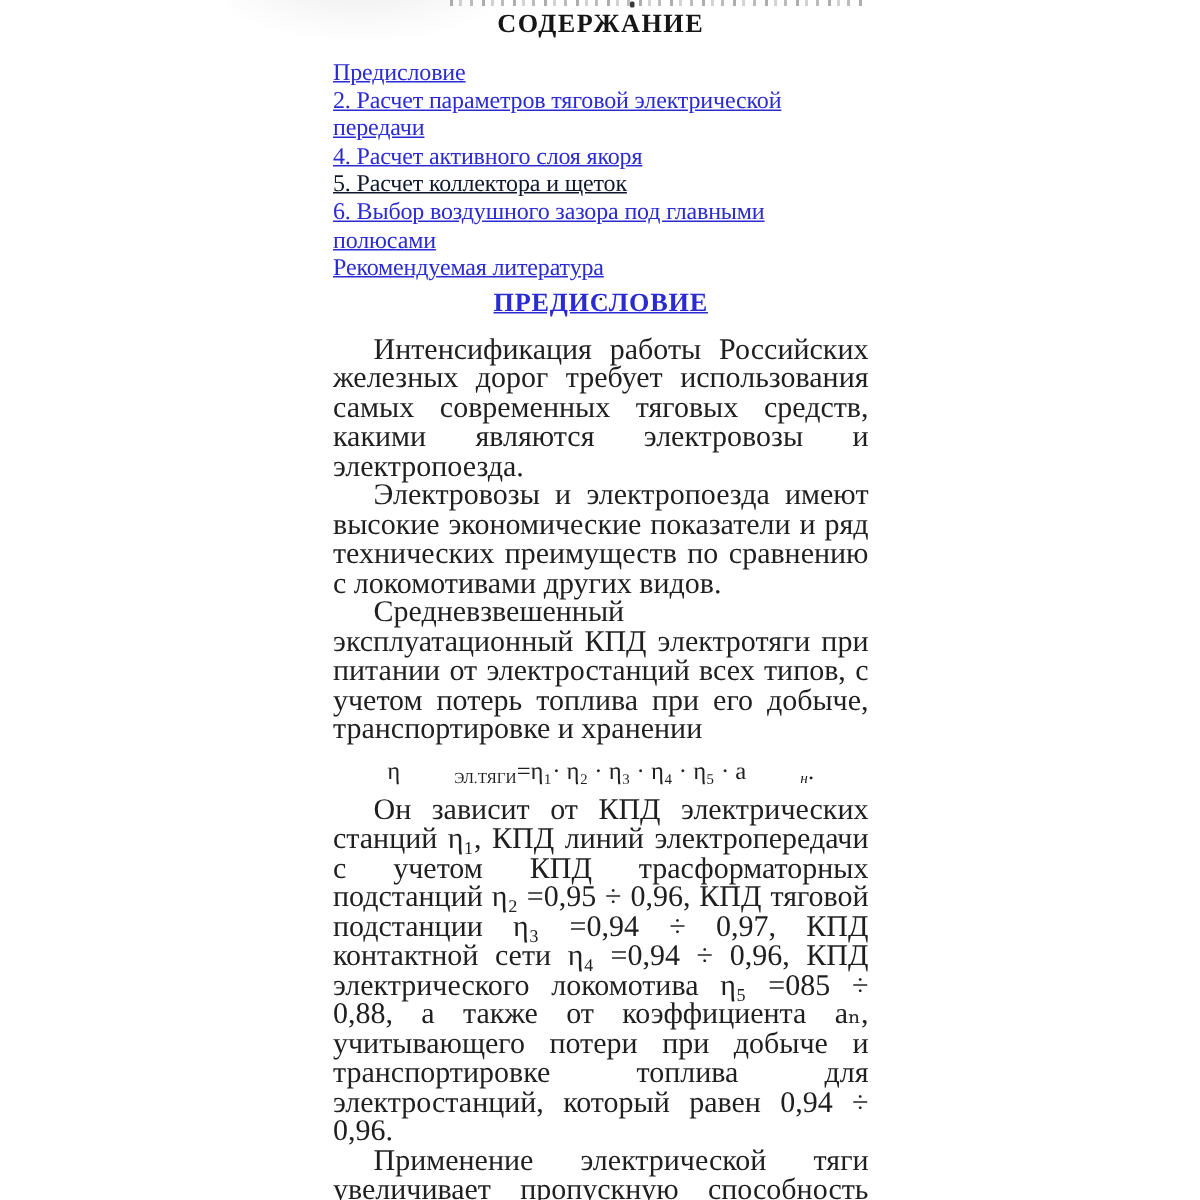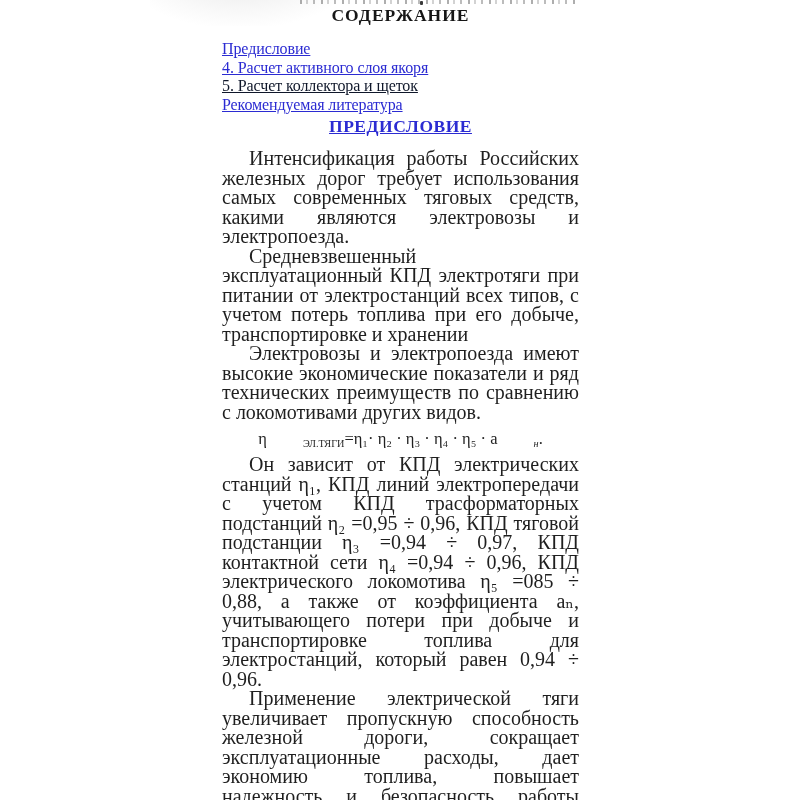--- a/index.html
+++ b/index.html
@@ -76,32 +76,34 @@
   <div class="corner-smudge"></div>
   <div class="top-clip"></div>
   <div class="title-dot"></div>
 
   <div class="content">
 
     <h1 class="toc-title">СОДЕРЖАНИЕ</h1>
 
     <nav class="toc">
       <a class="toc-link" style="color: rgb(43, 43, 210);">Предисловие</a>
+      <a class="toc-link" style="color: rgb(43, 43, 210);">2. Расчет параметров тяговой электрической передачи</a>
       <a class="toc-link" style="color: rgb(43, 43, 210);">4. Расчет активного слоя якоря</a>
       <a class="toc-link" style="color: #0f172a;">5. Расчет коллектора и щеток</a>
+      <a class="toc-link" style="color: rgb(43, 43, 210);">6. Выбор воздушного зазора под главными полюсами</a>
       <a class="toc-link" style="color: rgb(43, 43, 210);">Рекомендуемая литература</a>
     </nav>
 
     <div class="stray-dot">.</div>
 
     <h2 class="preface-heading toc-link-color" style="color: rgb(43, 43, 210);">ПРЕДИСЛОВИЕ</h2>
 
     <p class="par first">Интенсификация работы Российских железных дорог требует использования самых современных тяговых средств, какими являются электровозы и электропоезда.</p>
+    <p class="par">Электровозы и электропоезда имеют высокие экономические показатели и ряд технических преимуществ по сравнению с локомотивами других видов.</p>
     <p class="par">Средневзвешенный эксплуатационный КПД электротяги при питании от электростанций всех типов, с учетом потерь топлива при его добыче, транспортировке и хранении</p>
-    <p class="par">Электровозы и электропоезда имеют высокие экономические показатели и ряд технических преимуществ по сравнению с локомотивами других видов.</p>
 
     <div class="formula"><span>η</span><span class="fsub">ЭЛ.ТЯГИ</span><span>=η₁· η₂ · η₃ · η₄ · η₅ · a</span><span class="fsub fital">н</span><span>.</span></div>
 
     <p class="par">Он зависит от КПД электрических станций η₁, КПД линий электропередачи с учетом КПД трасформаторных подстанций η₂ =0,95 ÷ 0,96, КПД тяговой подстанции η₃ =0,94 ÷ 0,97, КПД контактной сети η₄ =0,94 ÷ 0,96,  КПД электрического локомотива η₅ =085 ÷ 0,88, а также от коэффициента аₙ, учитывающего потери при добыче и транспортировке топлива для электростанций, который равен 0,94 ÷ 0,96.</p>
     <p class="par">Применение электрической тяги увеличивает пропускную способность железной дороги, сокращает эксплуатационные расходы, дает экономию топлива, повышает надежность и безопасность работы электроподвижного состава и улучшает условия труда локомотивных бригад.</p>
 
   </div>
 </div>
 
 </body></html>

